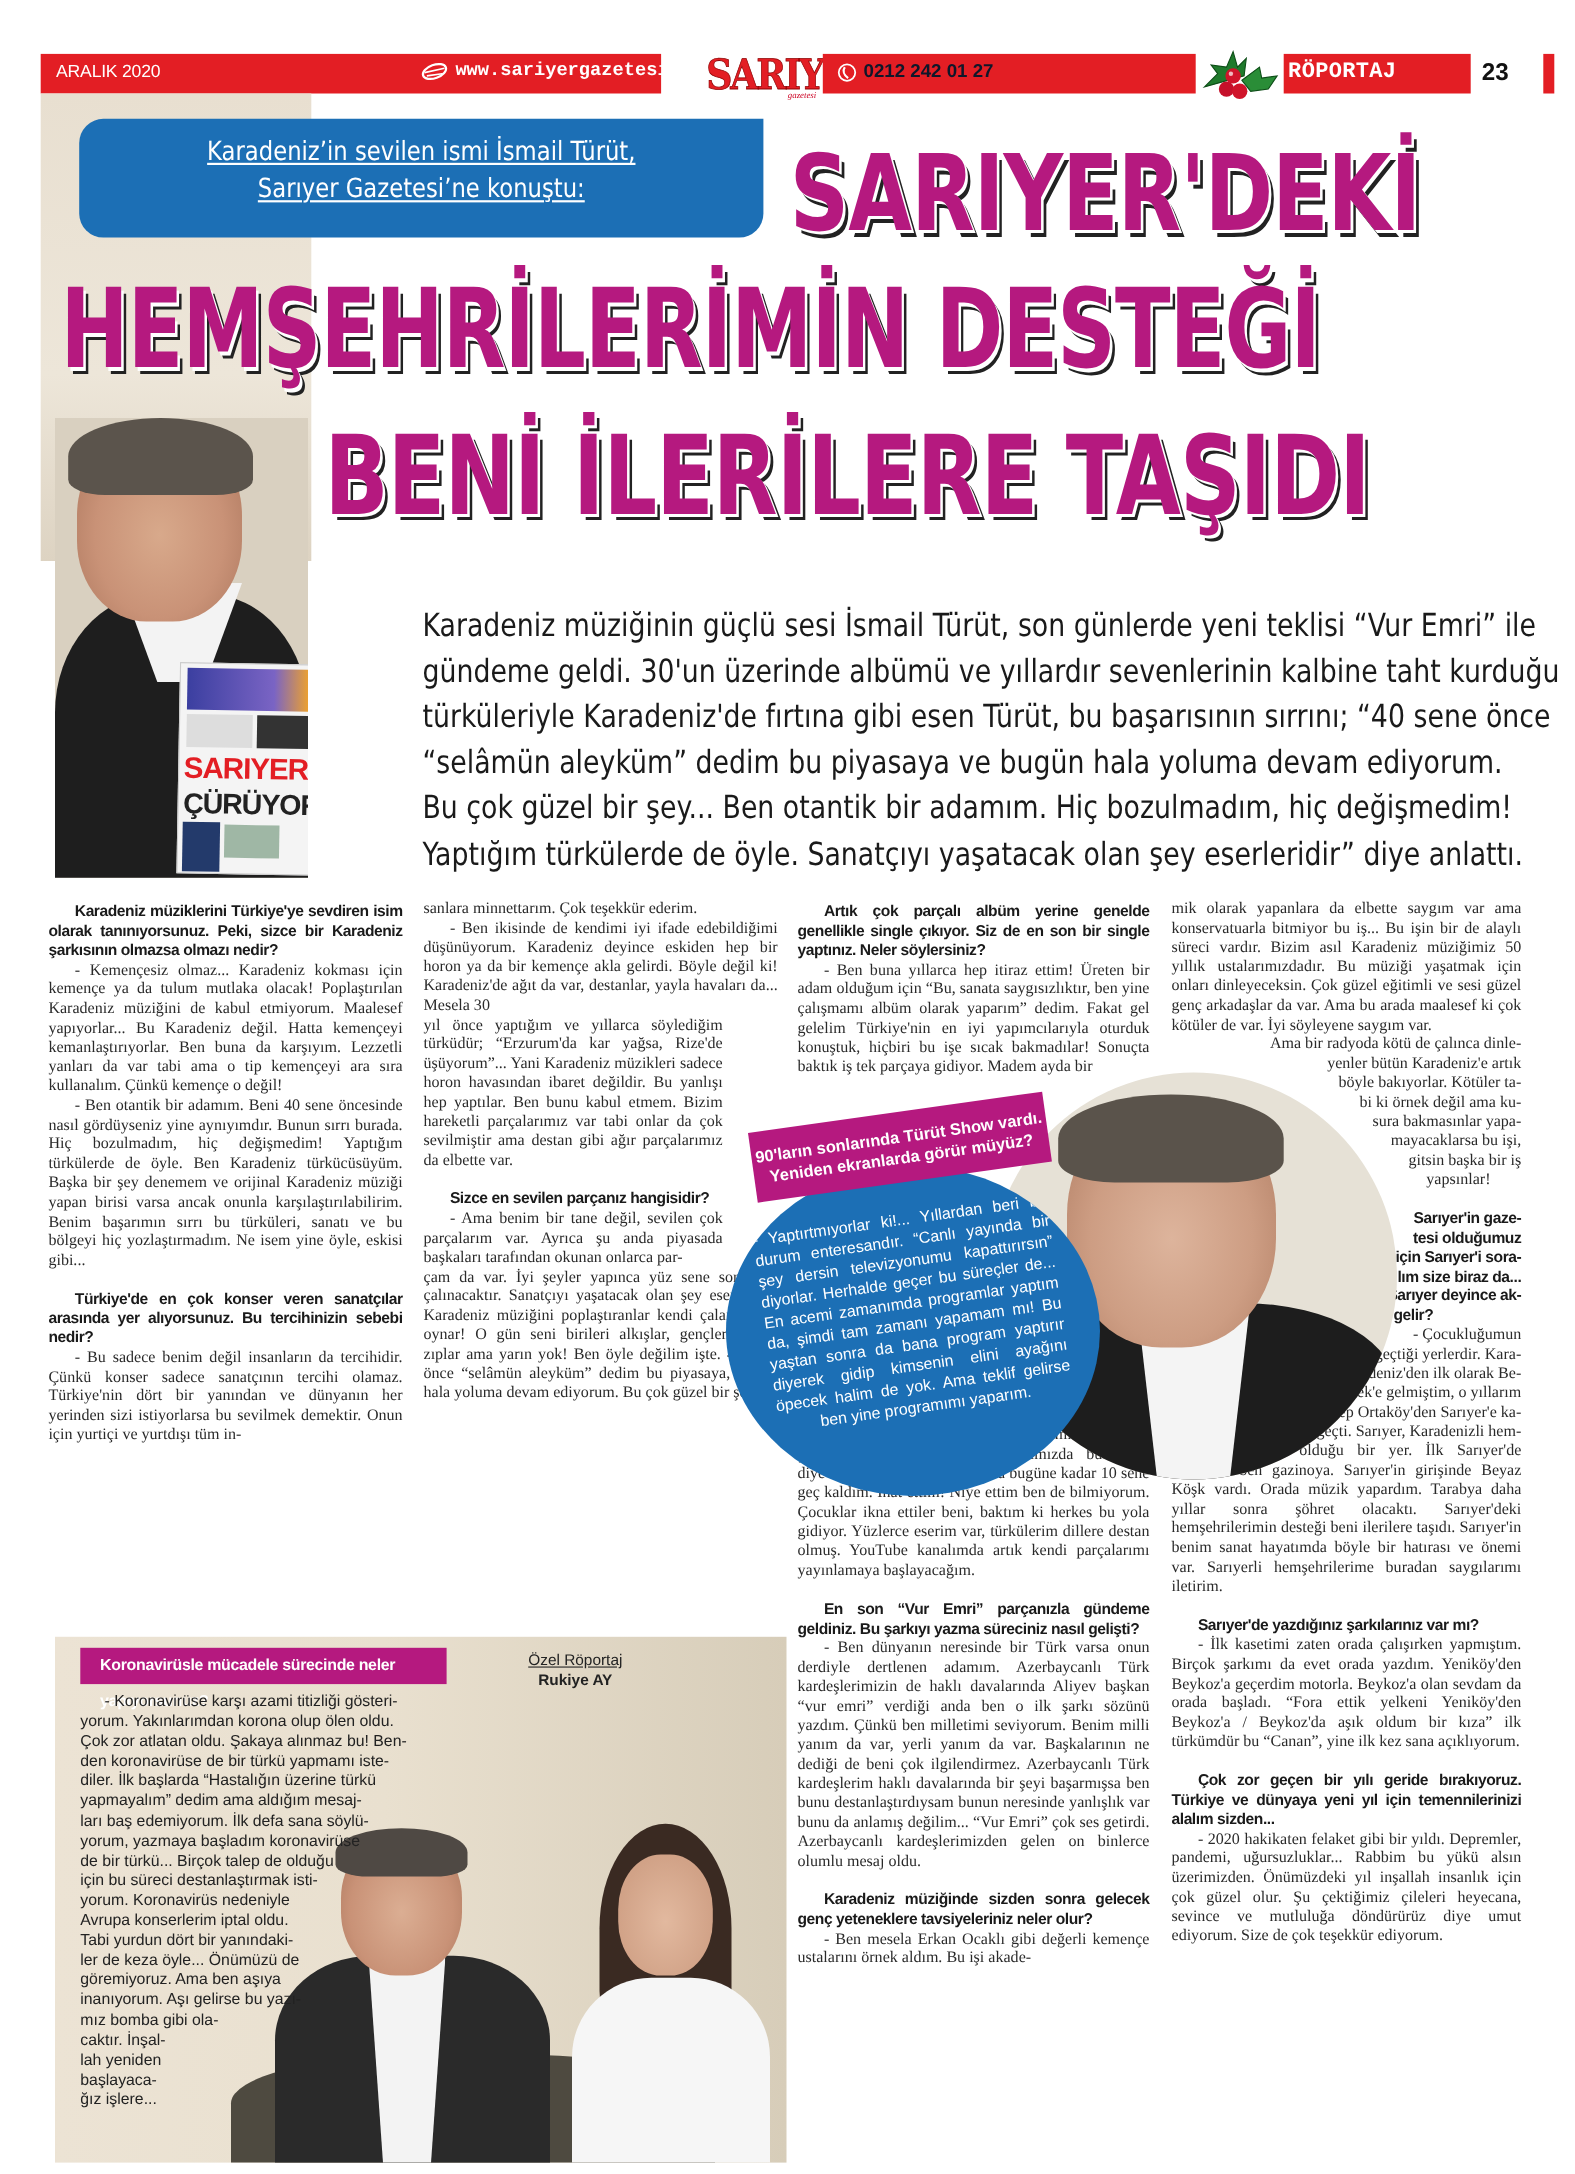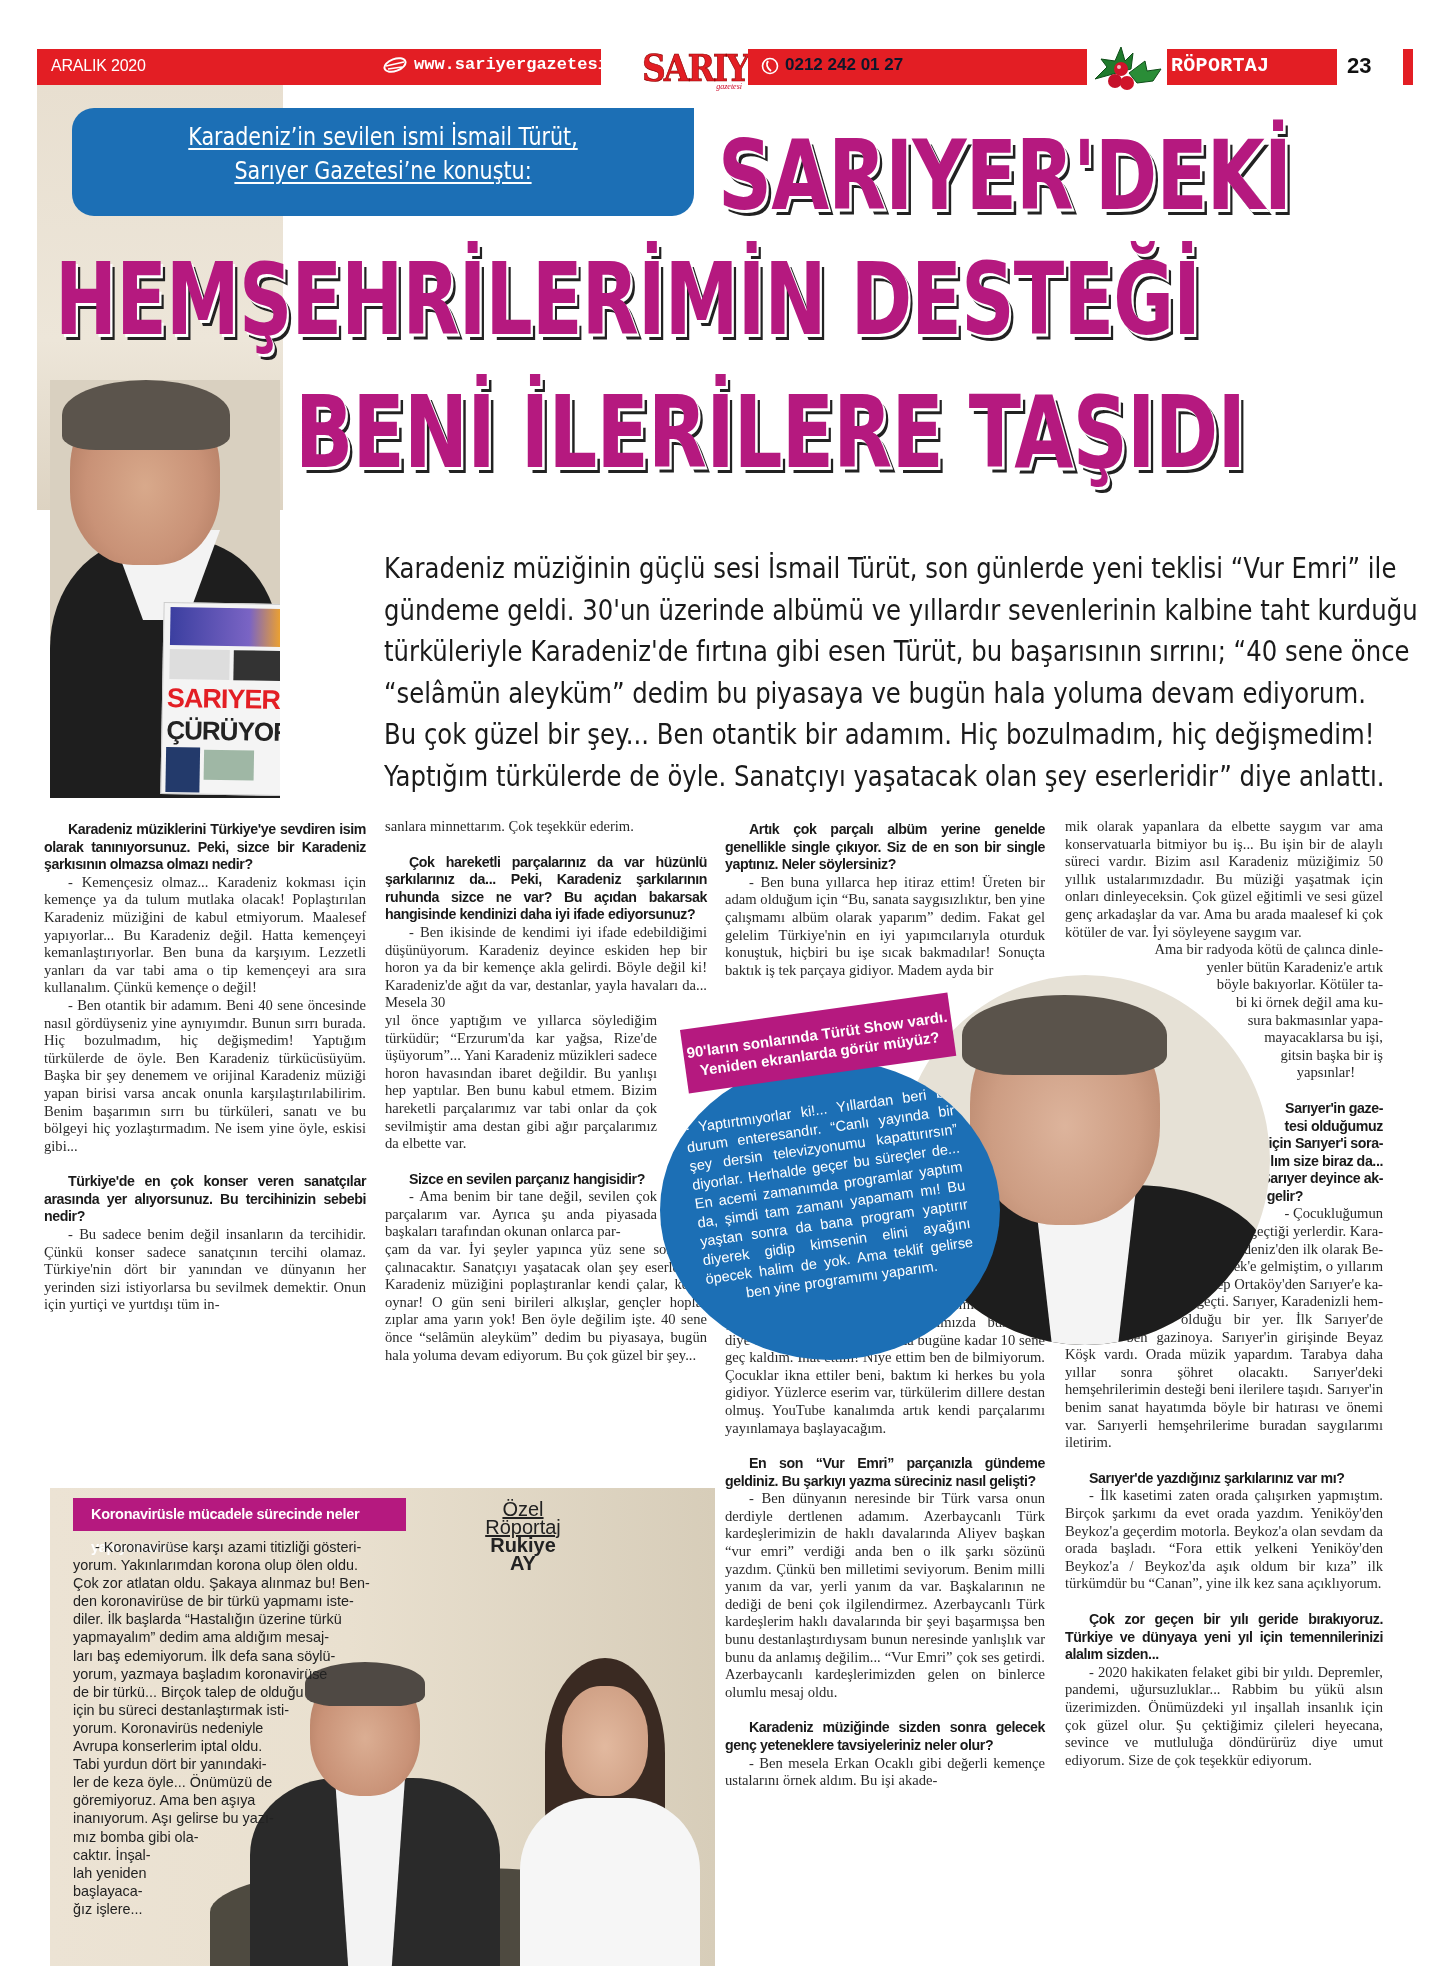--- a/index.html
+++ b/index.html
@@ -78,21 +78,21 @@
   
   .photo2 { position: absolute; left: 900px; top: 975px; width: 370px; height: 370px; border-radius: 50%; overflow: hidden; background: #e6e1d6; z-index: 1; }
   .p2-body { position: absolute; left: 30px; top: 210px; width: 340px; height: 200px; background: #1d1d1d; border-radius: 40% 40% 0 0; }
   .p2-shirt { position: absolute; left: 120px; top: 205px; width: 130px; height: 170px; background: #f4f4f4; clip-path: polygon(10% 0, 90% 0, 75% 100%, 25% 100%); }
   .p2-head { position: absolute; left: 70px; top: 30px; width: 190px; height: 220px; border-radius: 45% 45% 45% 45%; background: radial-gradient(ellipse at 50% 55%, #ddb49c 0%, #cd9d83 55%, #ae7b61 100%); }
   .p2-hair { position: absolute; left: 62px; top: 20px; width: 205px; height: 80px; border-radius: 50% 50% 25% 25%; background: #5a534b; }
 
   
   .bottom { position: absolute; left: 50px; top: 1488px; width: 665px; height: 478px; background: linear-gradient(90deg, #ece3d4 0%, #e9e0cf 45%, #d7cdb9 100%); overflow: hidden; }
   .bottom-title { position: absolute; left: 23px; top: 10px; width: 333px; height: 33px; background: #b5197f; color: #fff; font-family: "Liberation Sans", sans-serif; font-weight: bold; font-size: 14.5px; line-height: 33px; padding-left: 18px; letter-spacing: -0.3px; }
-  .byline { position: absolute; left: 428px; top: 12px; width: 90px; text-align: center; font-family: "Liberation Sans", sans-serif; font-size: 20px; line-height: 18px; color: #222; }
+  .byline { position: absolute; left: 428px; top: 12px; width: 90px; text-align: center; font-family: "Liberation Sans", sans-serif; font-size: 14px; line-height: 18px; color: #222; }
   .byline .u { text-decoration: underline; display: block; }
   .byline .b { font-weight: bold; display: block; }
   .bottom-text { position: absolute; left: 23px; top: 50px; width: 330px; font-family: "Liberation Sans", sans-serif; font-size: 14.4px; line-height: 18.1px; color: #222; text-align: justify; }
   .bottom-text .ln { display: block; white-space: nowrap; }
   .man { position: absolute; left: 200px; top: 180px; width: 250px; height: 300px; }
   .man-head { position: absolute; left: 60px; top: 0; width: 110px; height: 128px; border-radius: 45%; background: radial-gradient(ellipse at 50% 55%, #dbae93 0%, #c99277 60%, #a77359 100%); }
   .man-hair { position: absolute; left: 55px; top: -6px; width: 120px; height: 44px; border-radius: 50% 50% 25% 25%; background: #4f4944; }
   .man-body { position: absolute; left: 0; top: 110px; width: 250px; height: 220px; background: #2a2a2a; border-radius: 35% 35% 0 0; }
   .man-shirt { position: absolute; left: 85px; top: 110px; width: 70px; height: 200px; background: #f3f3f3; clip-path: polygon(0 0, 100% 0, 80% 100%, 20% 100%); }
   .sofa { position: absolute; left: 160px; top: 380px; width: 440px; height: 110px; background: #4e4a40; border-radius: 40% 40% 0 0; }
@@ -182,21 +182,20 @@
 <div class="col col1">
   <p class="q first">Karadeniz müziklerini Türkiye'ye sevdiren isim olarak tanınıyorsunuz. Peki, sizce bir Karadeniz şarkısının olmazsa olmazı nedir?</p>
   <p class="a">- Kemençesiz olmaz... Karadeniz kokması için kemençe ya da tulum mutlaka olacak! Poplaştırılan Karadeniz müziğini de kabul etmiyorum. Maalesef yapıyorlar... Bu Karadeniz değil. Hatta kemençeyi kemanlaştırıyorlar. Ben buna da karşıyım. Lezzetli yanları da var tabi ama o tip kemençeyi ara sıra kullanalım. Çünkü kemençe o değil!</p>
   <p class="a">- Ben otantik bir adamım. Beni 40 sene öncesinde nasıl gördüyseniz yine aynıyımdır. Bunun sırrı burada. Hiç bozulmadım, hiç değişmedim! Yaptığım türkülerde de öyle. Ben Karadeniz türkücüsüyüm. Başka bir şey denemem ve orijinal Karadeniz müziği yapan birisi varsa ancak onunla karşılaştırılabilirim. Benim başarımın sırrı bu türküleri, sanatı ve bu bölgeyi hiç yozlaştırmadım. Ne isem yine öyle, eskisi gibi...</p>
   <p class="q">Türkiye'de en çok konser veren sanatçılar arasında yer alıyorsunuz. Bu tercihinizin sebebi nedir?</p>
   <p class="a">- Bu sadece benim değil insanların da tercihidir. Çünkü konser sadece sanatçının tercihi olamaz. Türkiye'nin dört bir yanından ve dünyanın her yerinden sizi istiyorlarsa bu sevilmek demektir. Onun için yurtiçi ve yurtdışı tüm in-</p>
 </div>
 
 <div class="col col2">
   <p>sanlara minnettarım. Çok teşekkür ederim.</p>
-  <p class="q">Çok hareketli parçalarınız da var hüzünlü şarkılarınız da... Peki, Karadeniz şarkılarının ruhunda sizce ne var? Bu açıdan bakarsak hangisinde kendinizi daha iyi ifade ediyorsunuz?</p>
   <p class="a">- Ben ikisinde de kendimi iyi ifade edebildiğimi düşünüyorum. Karadeniz deyince eskiden hep bir horon ya da bir kemençe akla gelirdi. Böyle değil ki! Karadeniz'de ağıt da var, destanlar, yayla havaları da... Mesela 30</p>
   <p class="narrow">yıl önce yaptığım ve yıllarca söylediğim türküdür; “Erzurum'da kar yağsa, Rize'de üşüyorum”... Yani Karadeniz müzikleri sadece horon havasından ibaret değildir. Bu yanlışı hep yaptılar. Ben bunu kabul etmem. Bizim hareketli parçalarımız var tabi onlar da çok sevilmiştir ama destan gibi ağır parçalarımız da elbette var.</p>
   <p class="q narrow">Sizce en sevilen parçanız hangisidir?</p>
   <p class="a narrow">- Ama benim bir tane değil, sevilen çok parçalarım var. Ayrıca şu anda piyasada başkaları tarafından okunan onlarca par-</p>
   <p>çam da var. İyi şeyler yapınca yüz sene sonra da çalınacaktır. Sanatçıyı yaşatacak olan şey eserleridir. Karadeniz müziğini poplaştıranlar kendi çalar, kendi oynar! O gün seni birileri alkışlar, gençler hoplar zıplar ama yarın yok! Ben öyle değilim işte. 40 sene önce “selâmün aleyküm” dedim bu piyasaya, bugün hala yoluma devam ediyorum. Bu çok güzel bir şey...</p>
 </div>
 
 <div class="col col3">
   <p class="q first">Artık çok parçalı albüm yerine genelde genellikle single çıkıyor. Siz de en son bir single yaptınız. Neler söylersiniz?</p>
   <p class="a">- Ben buna yıllarca hep itiraz ettim! Üreten bir adam olduğum için “Bu, sanata saygısızlıktır, ben yine çalışmamı albüm olarak yaparım” dedim. Fakat gel gelelim Türkiye'nin en iyi yapımcılarıyla oturduk konuştuk, hiçbiri bu işe sıcak bakmadılar! Sonuçta baktık iş tek parçaya gidiyor. Madem ayda bir</p>

